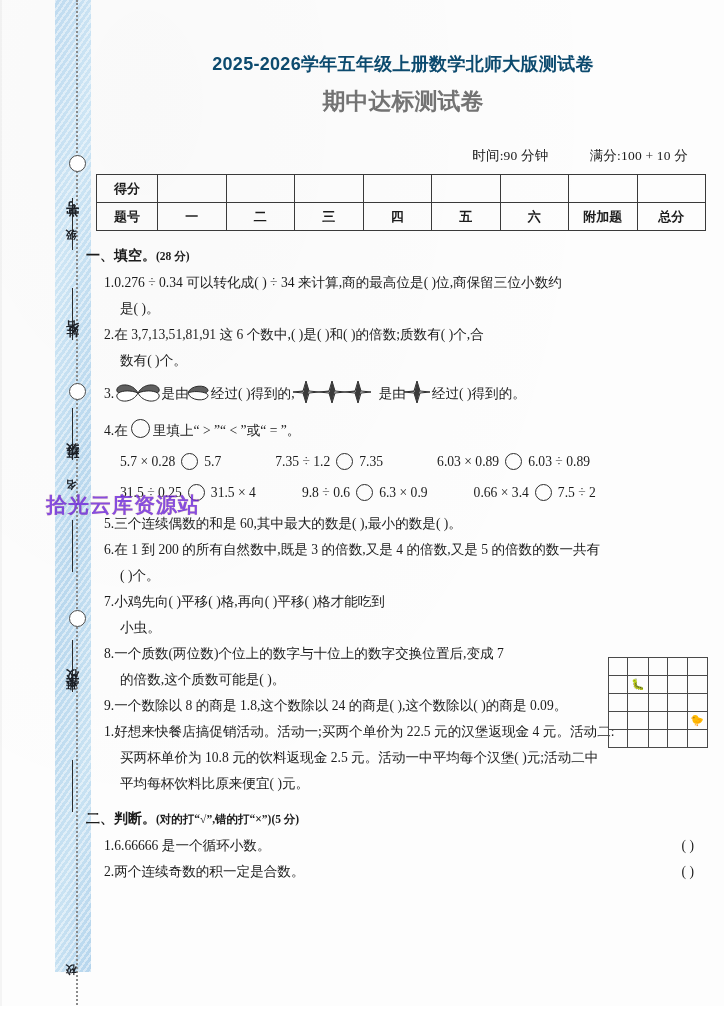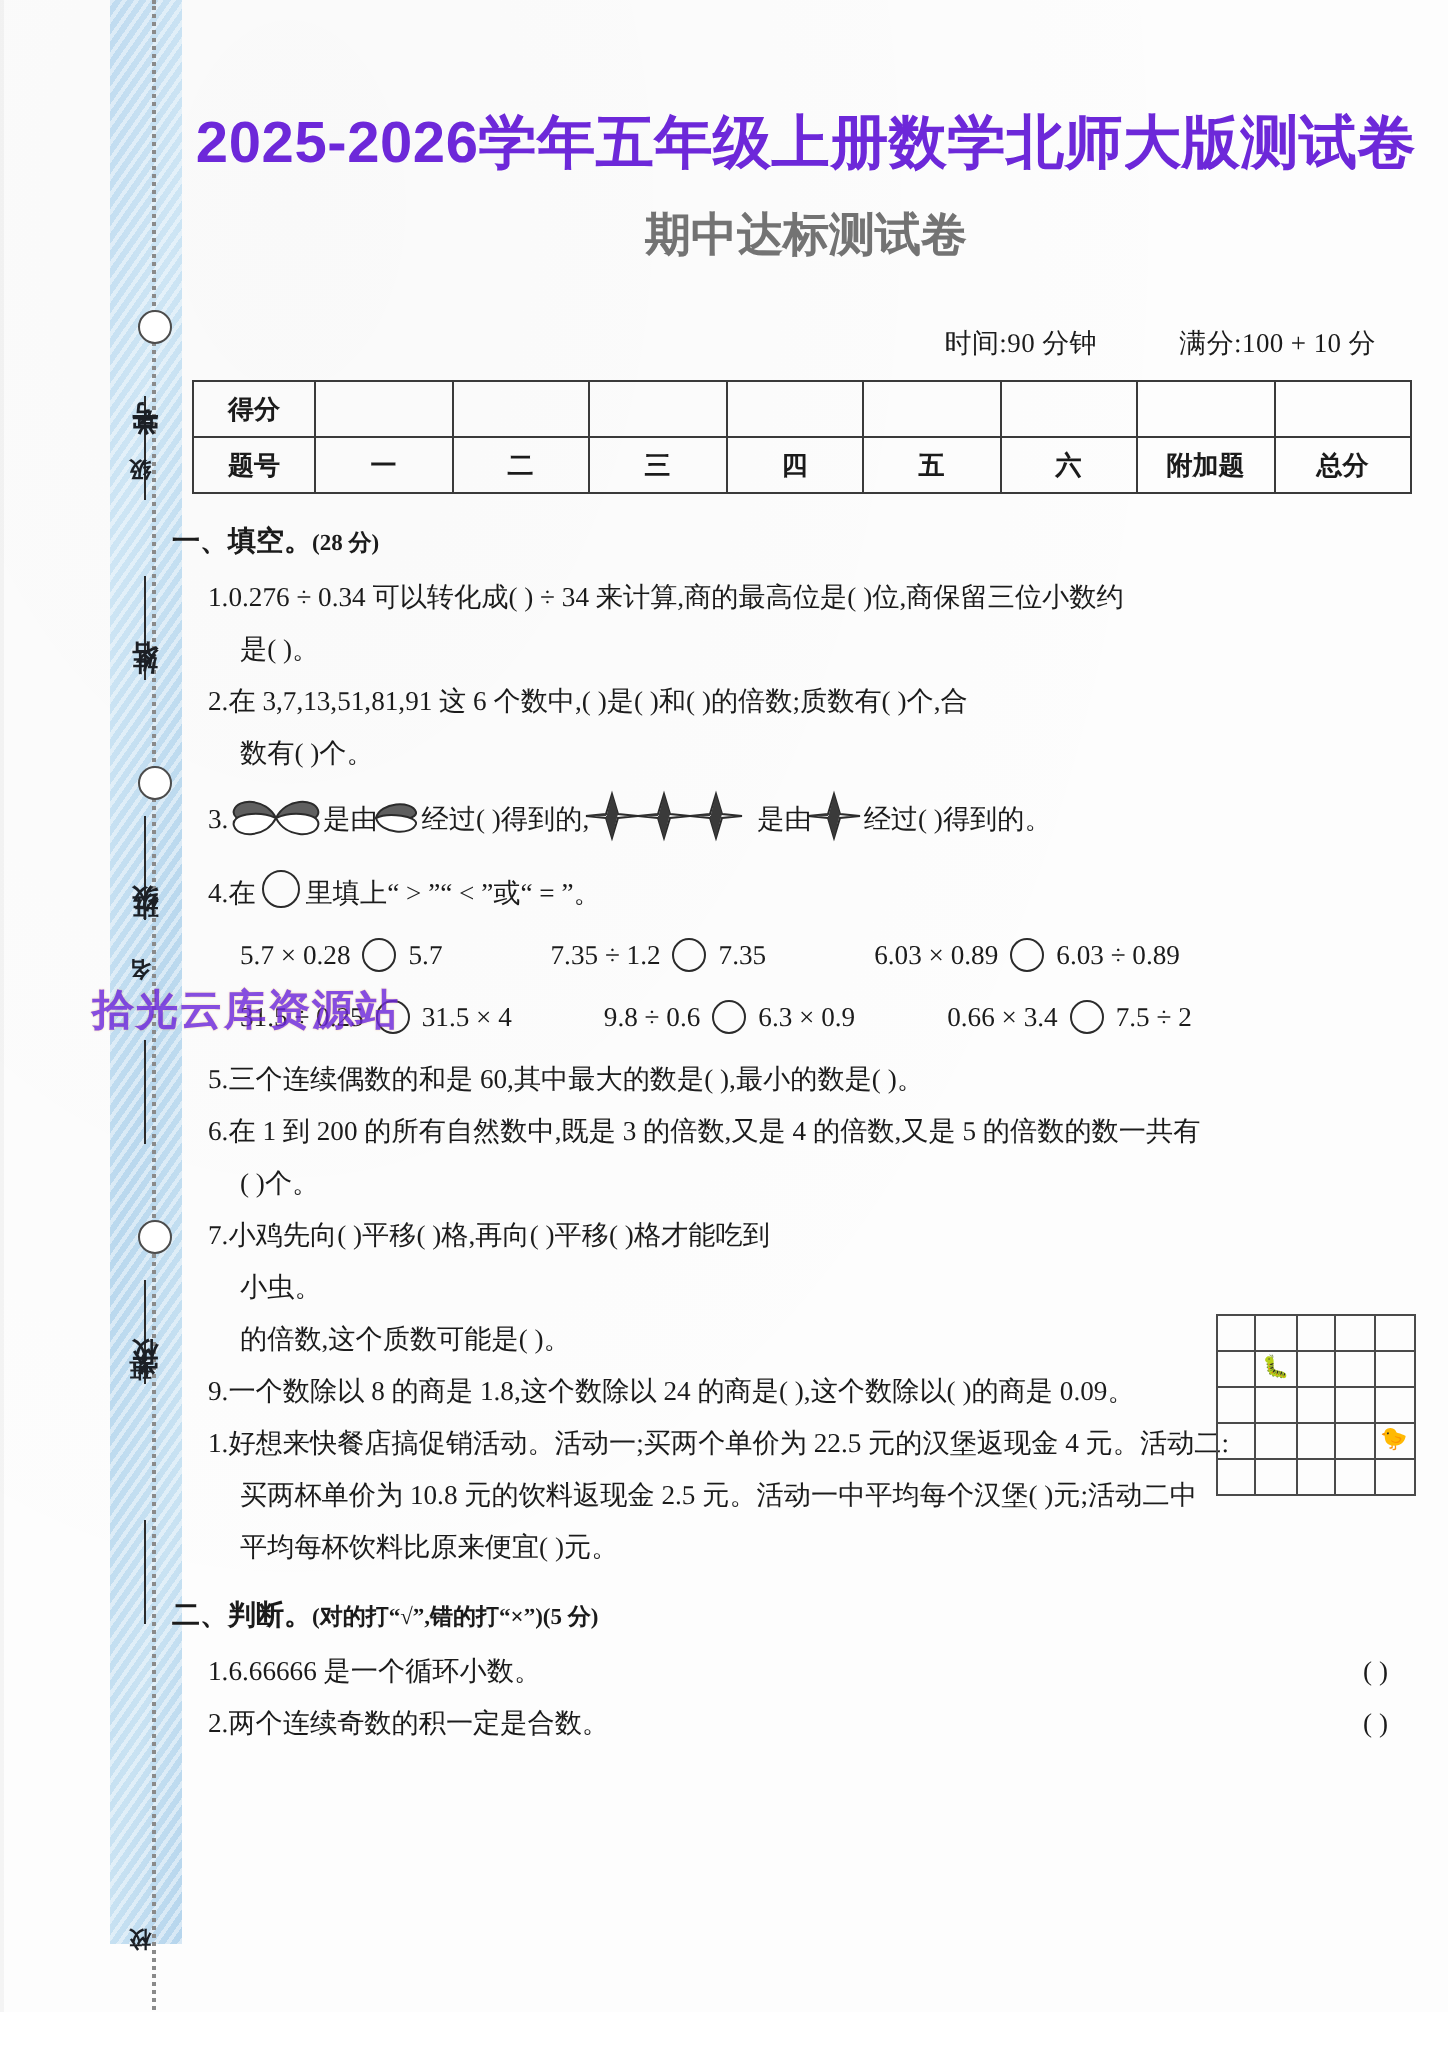--- a/index.html
+++ b/index.html
@@ -45,22 +45,22 @@
     font-family:"Liberation Sans","DejaVu Sans",sans-serif;
   }
   .vtxt-dot{
     position:absolute;writing-mode:vertical-rl;transform:rotate(180deg);
     font-size:11px;color:#1b1f25;font-weight:600;
     font-family:"Liberation Sans","DejaVu Sans",sans-serif;
   }
   
   .content{position:absolute;left:82px;top:0;width:642px;height:1024px;}
   .title1{
-    text-align:center;font-size:29px;font-weight:700;letter-spacing:.3px;
-    margin:52px 0 0 0;color:#6d28d9;
+    text-align:center;font-size:18px;font-weight:700;letter-spacing:.3px;
+    margin:52px 0 0 0;color:#0c4a6e;
     font-family:"Liberation Sans","DejaVu Sans",sans-serif;
   }
   .title2{
     text-align:center;font-size:23px;font-weight:700;margin:10px 0 0 0;color:#737373;
     font-family:"Liberation Sans","DejaVu Sans",sans-serif;
   }
   .meta{
     margin:30px 36px 0 0;text-align:right;font-size:13.5px;font-weight:400;
     letter-spacing:.2px;
   }
@@ -301,20 +301,23 @@
         <span>(      )个。</span>
       </div>
 
       <div class="q" style="padding-right:110px;">
         <span>7.</span><span>小鸡先向(      )平移(      )格,再向(      )平移(      )格才能吃到</span>
       </div>
       <div class="q q2" style="padding-right:110px;">
         <span>小虫。</span>
       </div>
 
+      <div class="q" style="padding-right:110px;">
+        <span>8.</span><span>一个质数(两位数)个位上的数字与十位上的数字交换位置后,变成 7</span>
+      </div>
       <div class="q q2">
         <span>的倍数,这个质数可能是(                )。</span>
       </div>
 
       <div class="q">
         <span>9.</span><span>一个数除以 8 的商是 1.8,这个数除以 24 的商是(      ),这个数除以(      )的商是 0.09。</span>
       </div>
 
       <div class="q">
         <span>1.</span><span>好想来快餐店搞促销活动。活动一;买两个单价为 22.5 元的汉堡返现金 4 元。活动二:</span>

